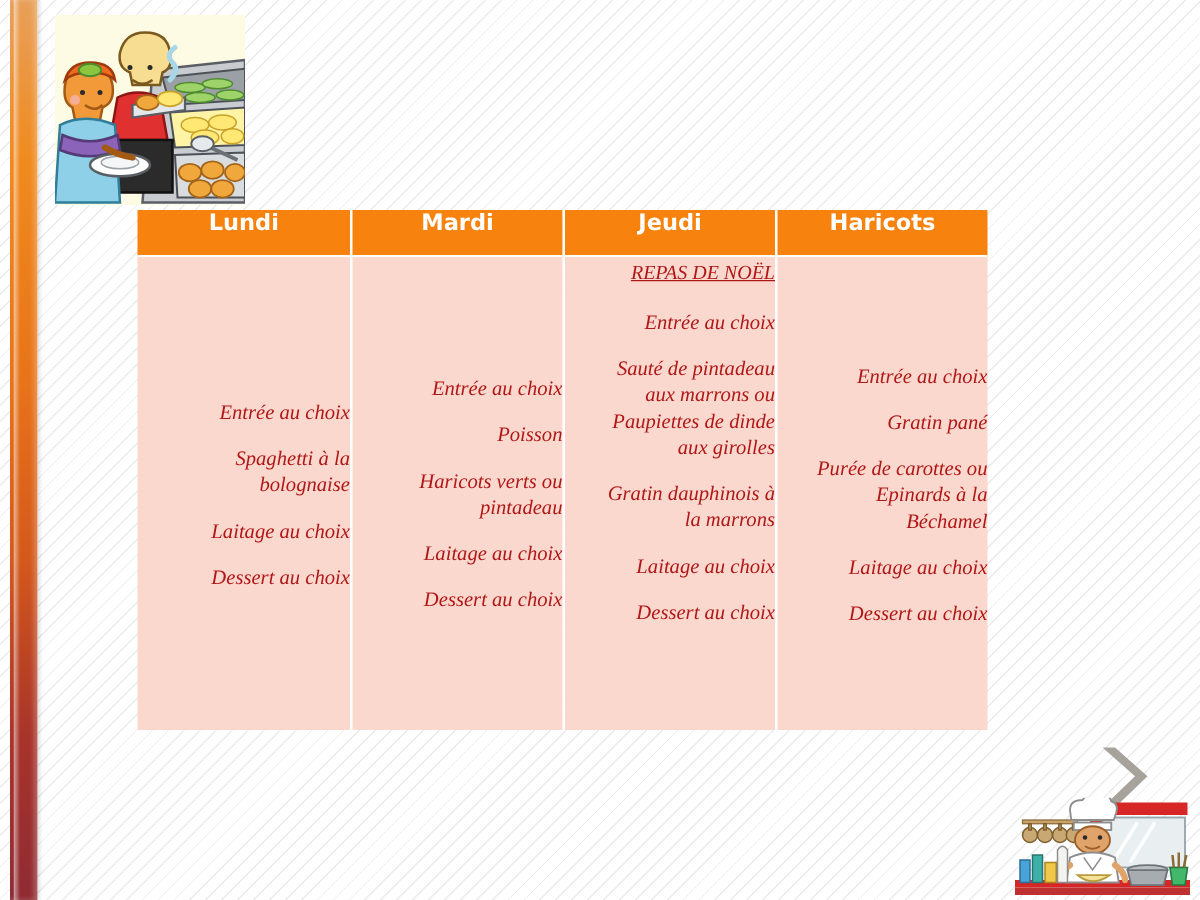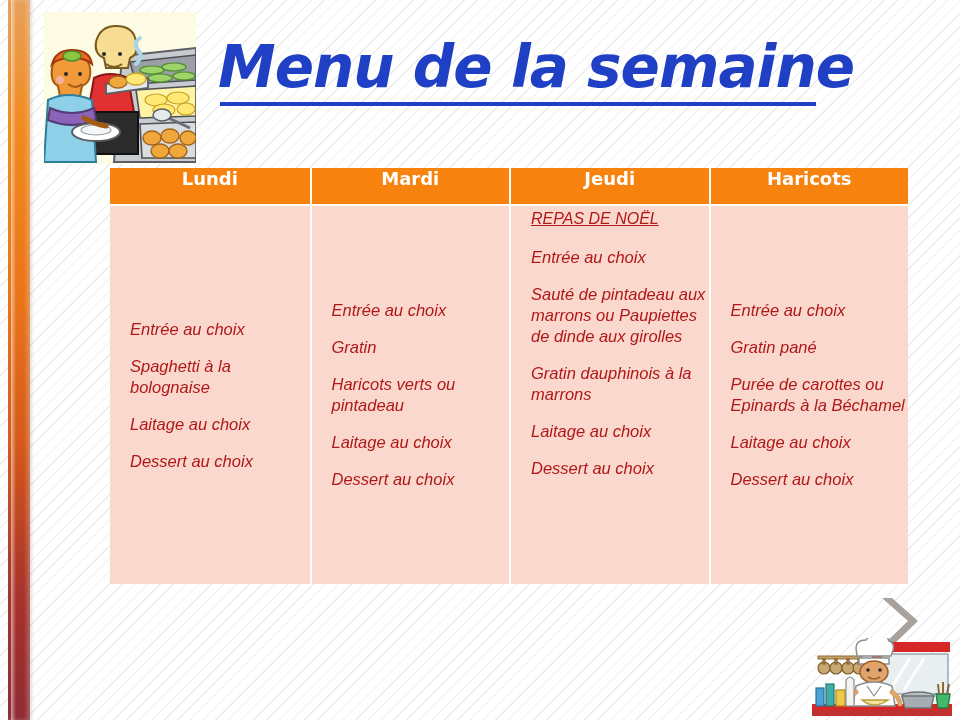--- a/index.html
+++ b/index.html
@@ -116,21 +116,21 @@
     top: 594px;
     width: 46px;
     height: 56px;
   }
 
   
   #menu-table {
     position: absolute;
     left: 110px;
     top: 168px;
-    width: 798px;
+    width: 680px;
     height: 416px;
     border-collapse: separate;
     border-spacing: 0;
     table-layout: fixed;
   }
   #menu-table th,
   #menu-table td {
     vertical-align: top;
     padding: 0;
   }
@@ -159,26 +159,26 @@
 
   .cell-inner {
     display: flex;
     flex-direction: column;
     justify-content: center;
     height: 100%;
   }
   .cell-inner.top { justify-content: flex-start; }
 
   .menu-line {
-    font-family: Liberation Sans, sans-serif;
+    font-family: Liberation Serif, serif;
     font-style: italic;
     font-size: 16.5px;
     line-height: 21px;
     color: #B01818;
-    text-align: left;
+    text-align: right;
     margin: 8px 0;
     padding-left: 20px;
   }
   .menu-line.heading {
     text-decoration: underline;
     font-size: 16px;
     margin-top: 2px;
     margin-bottom: 10px;
   }
 </style>
@@ -246,24 +246,20 @@
       <path d="M24 72 q8 6 14 0" stroke="#a35a12" stroke-width="2" fill="none"></path>
       <path d="M4 88 q20 -10 44 0 l4 62 l-52 0 z" fill="#8ed0e8" stroke="#2f7d99" stroke-width="2"></path>
       <path d="M6 96 q22 10 44 0 l2 12 q-24 10 -48 0 z" fill="#8b63b8" stroke="#543a76" stroke-width="2"></path>
 
       <ellipse cx="52" cy="120" rx="24" ry="9" fill="#ffffff" stroke="#5a5f66" stroke-width="2"></ellipse>
       <ellipse cx="52" cy="118" rx="15" ry="5" fill="#f4f6f7" stroke="#9aa0a6" stroke-width="1.2"></ellipse>
       <path d="M40 106 q10 6 22 8" stroke="#a35a12" stroke-width="5" fill="none" stroke-linecap="round"></path>
     </svg>
   </div>
 
-  <div id="title-wrap">
-    <div id="page-title">Menu de la semaine</div>
-    <div id="title-underline"></div>
-  </div>
 
   <div id="chevron-deco">
     <svg width="46" height="56" viewBox="0 0 46 56">
       <path d="M8 4 L34 27 L8 52 L18 52 L44 27 L18 4 Z" fill="#a7a29c"></path>
     </svg>
   </div>
 
   <div id="chef-clipart">
     <svg width="140" height="82" viewBox="0 0 140 82">
 
@@ -332,21 +328,21 @@
           <div class="cell-inner">
             <div class="menu-line">Entrée au choix</div>
             <div class="menu-line">Spaghetti à la bolognaise</div>
             <div class="menu-line">Laitage au choix</div>
             <div class="menu-line">Dessert au choix</div>
           </div>
         </td>
         <td class="day-cell">
           <div class="cell-inner">
             <div class="menu-line">Entrée au choix</div>
-            <div class="menu-line">Gratin</div>
+            <div class="menu-line">Poisson</div>
             <div class="menu-line">Haricots verts ou pintadeau</div>
             <div class="menu-line">Laitage au choix</div>
             <div class="menu-line">Dessert au choix</div>
           </div>
         </td>
         <td class="day-cell">
           <div class="cell-inner top">
             <div class="menu-line heading">REPAS DE NOËL</div>
             <div class="menu-line">Entrée au choix</div>
             <div class="menu-line">Sauté de pintadeau aux marrons ou Paupiettes de dinde aux girolles</div>

